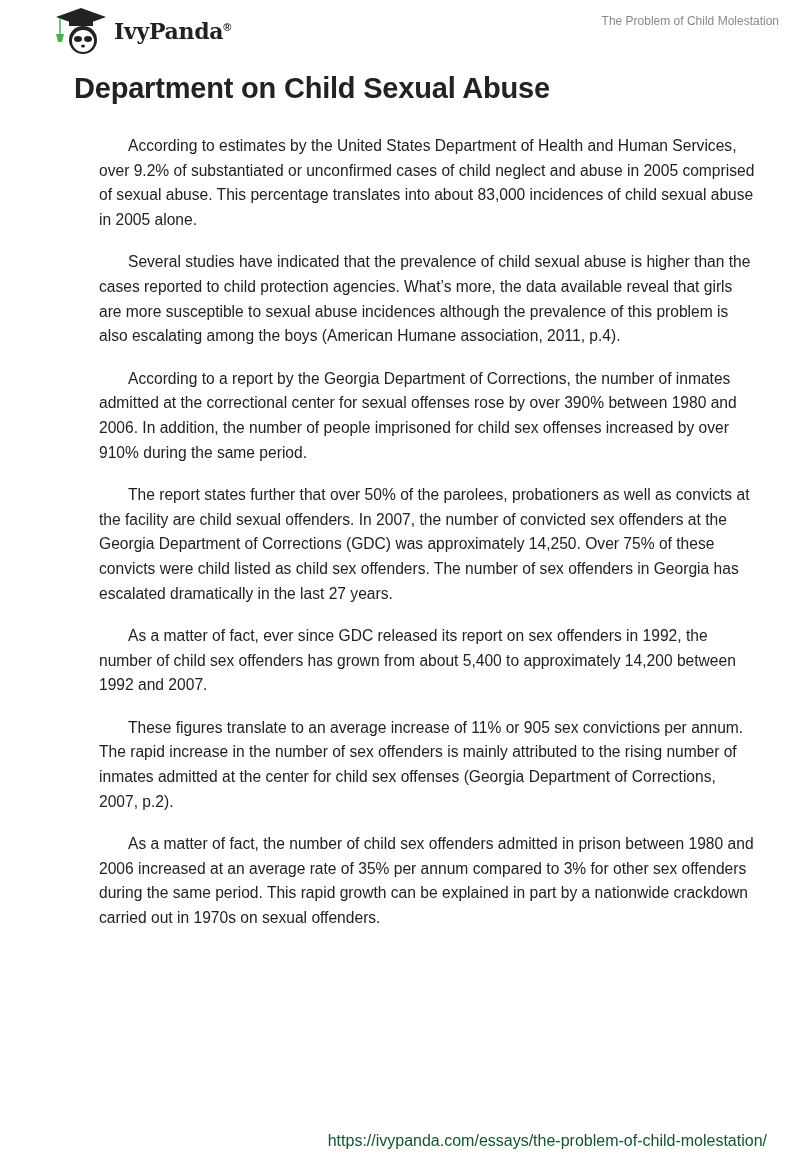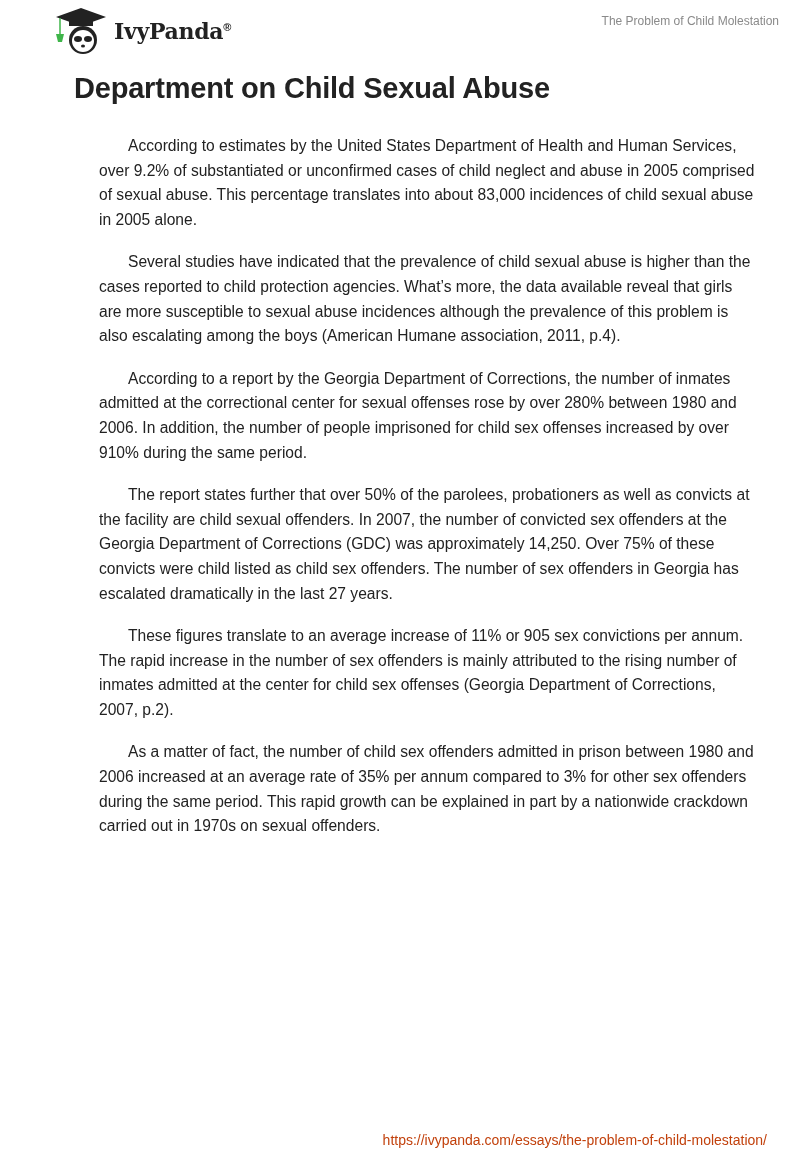--- a/index.html
+++ b/index.html
@@ -9,21 +9,21 @@
   .logo { position: absolute; left: 14px; top: 6px; display: flex; align-items: center; }
   .logo svg { display: block; }
   .logo-text { font-family: "DejaVu Serif", serif; font-weight: bold; font-size: 22px;
                color: #222; margin-left: 6px; letter-spacing: -0.3px; }
   .logo-reg { font-size: 11px; vertical-align: super; font-family: "Liberation Sans", sans-serif; }
   .doc-title { position: absolute; right: 33px; top: 14px; font-size: 12px; color: #8a8a8a; text-align: center; }
   h1 { position: absolute; left: 74px; top: 72px; margin: 0; font-size: 29px; font-weight: bold;
        color: #222; letter-spacing: -0.2px; }
   .content { position: absolute; left: 74px; top: 134px; width: 660px; margin-left: 25px; }
   .content p { margin: 0 0 18px 0; font-size: 15.6px; line-height: 24.6px; text-indent: 29px; color: #222; }
-  .footer-url { position: absolute; right: 33px; top: 1132px; font-size: 14px; color: #c2410c; }
+  .footer-url { position: absolute; right: 33px; top: 1132px; font-size: 16px; color: #14532d; }
 </style>
 </head>
 <body>
 
 <div class="header">
   <div class="logo">
     <svg width="54" height="50" viewBox="0 0 54 50">
       <polygon points="27,2 52,11 27,20 2,11" fill="#222"></polygon>
       <rect x="15" y="13" width="24" height="7" fill="#222"></rect>
       <line x1="6" y1="12" x2="6" y2="28" stroke="#3fb54a" stroke-width="1.5"></line>
@@ -37,19 +37,20 @@
     <span class="logo-text"><span>IvyPanda</span><span class="logo-reg">®</span></span>
   </div>
   <div class="doc-title">The Problem of Child Molestation</div>
 </div>
 
 <h1>Department on Child Sexual Abuse</h1>
 
 <div class="content">
   <p>According to estimates by the United States Department of Health and Human Services, over 9.2% of substantiated or unconfirmed cases of child neglect and abuse in 2005 comprised of sexual abuse. This percentage translates into about 83,000 incidences of child sexual abuse in 2005 alone.</p>
   <p>Several studies have indicated that the prevalence of child sexual abuse is higher than the cases reported to child protection agencies. What’s more, the data available reveal that girls are more susceptible to sexual abuse incidences although the prevalence of this problem is also escalating among the boys (American Humane association, 2011, p.4).</p>
-  <p>According to a report by the Georgia Department of Corrections, the number of inmates admitted at the correctional center for sexual offenses rose by over 280% between 1980 and 2006. In addition, the number of people imprisoned for child sex offenses increased by over 910% during the same period.</p>
+  <p>According to a report by the Georgia Department of Corrections, the number of inmates admitted at the correctional center for sexual offenses rose by over 390% between 1980 and 2006. In addition, the number of people imprisoned for child sex offenses increased by over 910% during the same period.</p>
   <p>The report states further that over 50% of the parolees, probationers as well as convicts at the facility are child sexual offenders. In 2007, the number of convicted sex offenders at the Georgia Department of Corrections (GDC) was approximately 14,250. Over 75% of these convicts were child listed as child sex offenders. The number of sex offenders in Georgia has escalated dramatically in the last 27 years.</p>
+  <p>As a matter of fact, ever since GDC released its report on sex offenders in 1992, the number of child sex offenders has grown from about 5,400 to approximately 14,200 between 1992 and 2007.</p>
   <p>These figures translate to an average increase of 11% or 905 sex convictions per annum. The rapid increase in the number of sex offenders is mainly attributed to the rising number of inmates admitted at the center for child sex offenses (Georgia Department of Corrections, 2007, p.2).</p>
   <p>As a matter of fact, the number of child sex offenders admitted in prison between 1980 and 2006 increased at an average rate of 35% per annum compared to 3% for other sex offenders during the same period. This rapid growth can be explained in part by a nationwide crackdown carried out in 1970s on sexual offenders.</p>
 </div>
 
 <div class="footer-url">https://ivypanda.com/essays/the-problem-of-child-molestation/</div>
 
 </body></html>

